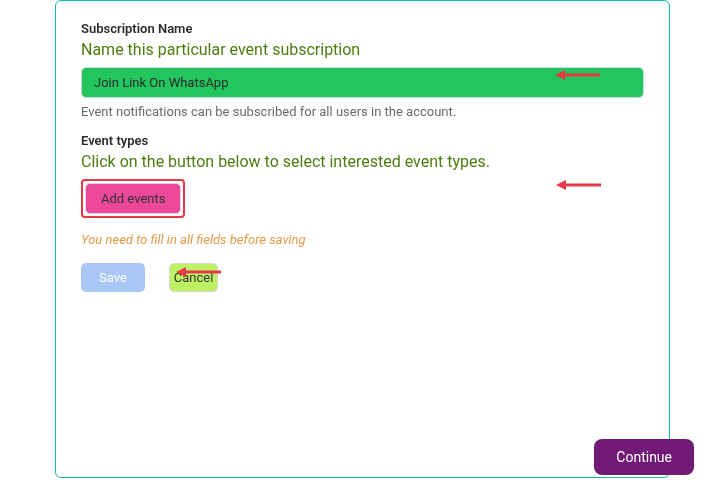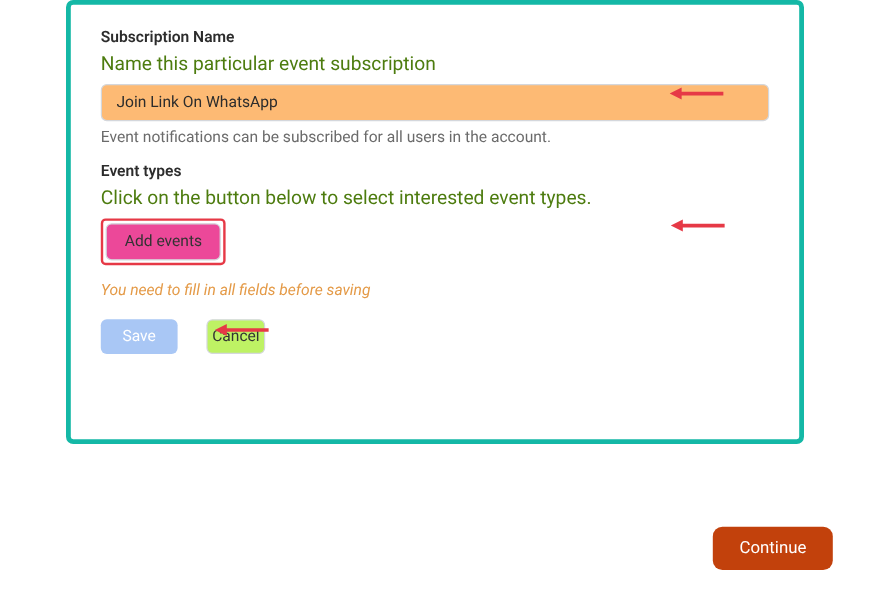--- a/index.html
+++ b/index.html
@@ -10,22 +10,22 @@
       width: 726px;
       height: 500px;
       position: relative;
       overflow: hidden;
     }
     .card {
       position: absolute;
       left: 55px;
       top: 0;
       width: 615px;
-      height: 370px;
-      border: 4px solid #14b8a6;
+      height: 478px;
+      border: 1px solid #14b8a6;
       border-radius: 6px;
       padding: 20px 25px 20px 25px;
     }
     .field-group {
       margin-bottom: 14px;
     }
     .field-label {
       font-size: 13px;
       font-weight: 600;
       color: #2c2c2c;
@@ -43,21 +43,21 @@
     }
     .text-input {
       width: 100%;
       padding: 7px 12px;
       font-size: 13px;
       border: 1px solid #d4d7dc;
       border-radius: 5px;
       color: #2c2c2c;
       font-family: inherit;
       outline: none;
-      background: #fdba74;
+      background: #22c55e;
     }
     .text-input.focused {
       border-color: #3b82f6;
       box-shadow: 0 0 0 1px #3b82f6;
     }
     .btn {
       display: inline-block;
       padding: 7px 15px;
       font-size: 13px;
       border-radius: 5px;
@@ -97,21 +97,21 @@
     .btn-cancel {
       background: #bef264;
       border: 1px solid #d4d7dc;
       color: #333;
       padding: 6px 4px;
     }
     .btn-continue {
       position: absolute;
       bottom: 25px;
       right: 32px;
-      background: #c2410c;
+      background: #701a75;
       color: #fff;
       border: none;
       border-radius: 8px;
       padding: 10px 22px;
       font-size: 14px;
       cursor: pointer;
       font-family: inherit;
     }
     .arrow {
       position: absolute;

